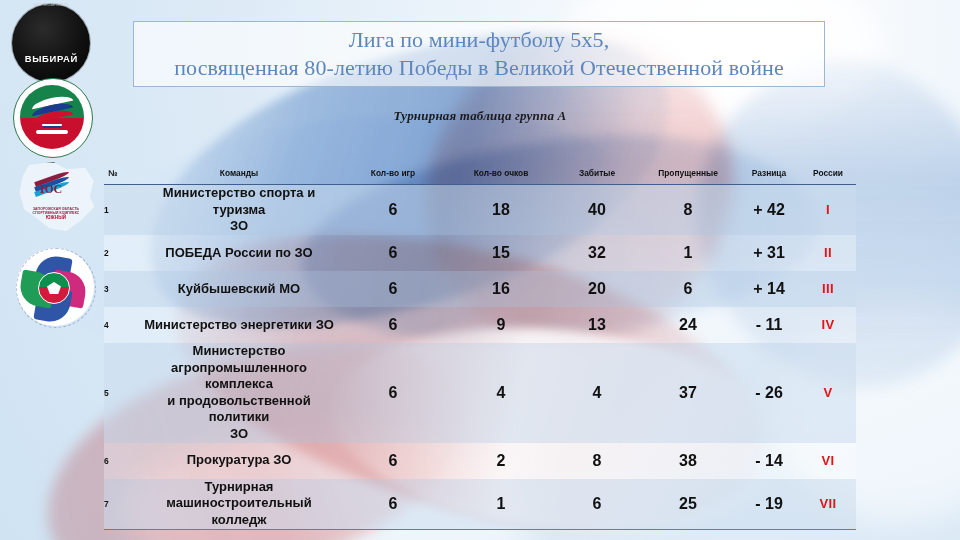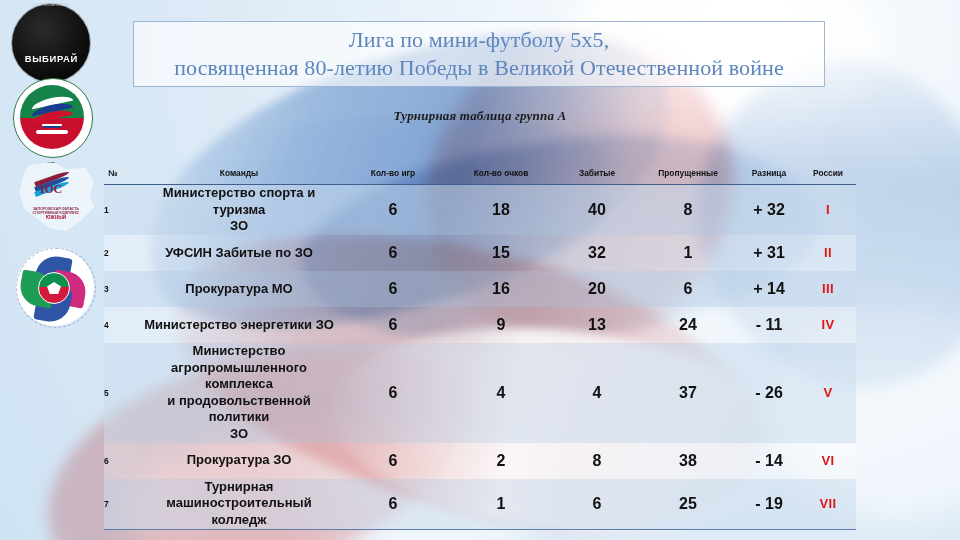--- a/index.html
+++ b/index.html
@@ -304,36 +304,36 @@
       </thead>
       <tbody id="tbody">
           <tr class="odd">
             <td class="c-num">1</td>
             <td class="c-team">Министерство спорта и туризма
 ЗО</td>
             <td class="c-val">6</td>
             <td class="c-val">18</td>
             <td class="c-val">40</td>
             <td class="c-val">8</td>
-            <td class="c-val">+ 32</td>
+            <td class="c-val">+ 42</td>
             <td class="c-place">I</td>
           </tr>
           <tr class="even">
             <td class="c-num">2</td>
-            <td class="c-team">УФСИН Забитые по ЗО</td>
+            <td class="c-team">ПОБЕДА России по ЗО</td>
             <td class="c-val">6</td>
             <td class="c-val">15</td>
             <td class="c-val">32</td>
             <td class="c-val">1</td>
             <td class="c-val">+ 31</td>
             <td class="c-place">II</td>
           </tr>
           <tr class="odd">
             <td class="c-num">3</td>
-            <td class="c-team">Прокуратура МО</td>
+            <td class="c-team">Куйбышевский МО</td>
             <td class="c-val">6</td>
             <td class="c-val">16</td>
             <td class="c-val">20</td>
             <td class="c-val">6</td>
             <td class="c-val">+ 14</td>
             <td class="c-place">III</td>
           </tr>
           <tr class="even">
             <td class="c-num">4</td>
             <td class="c-team">Министерство энергетики ЗО</td>

